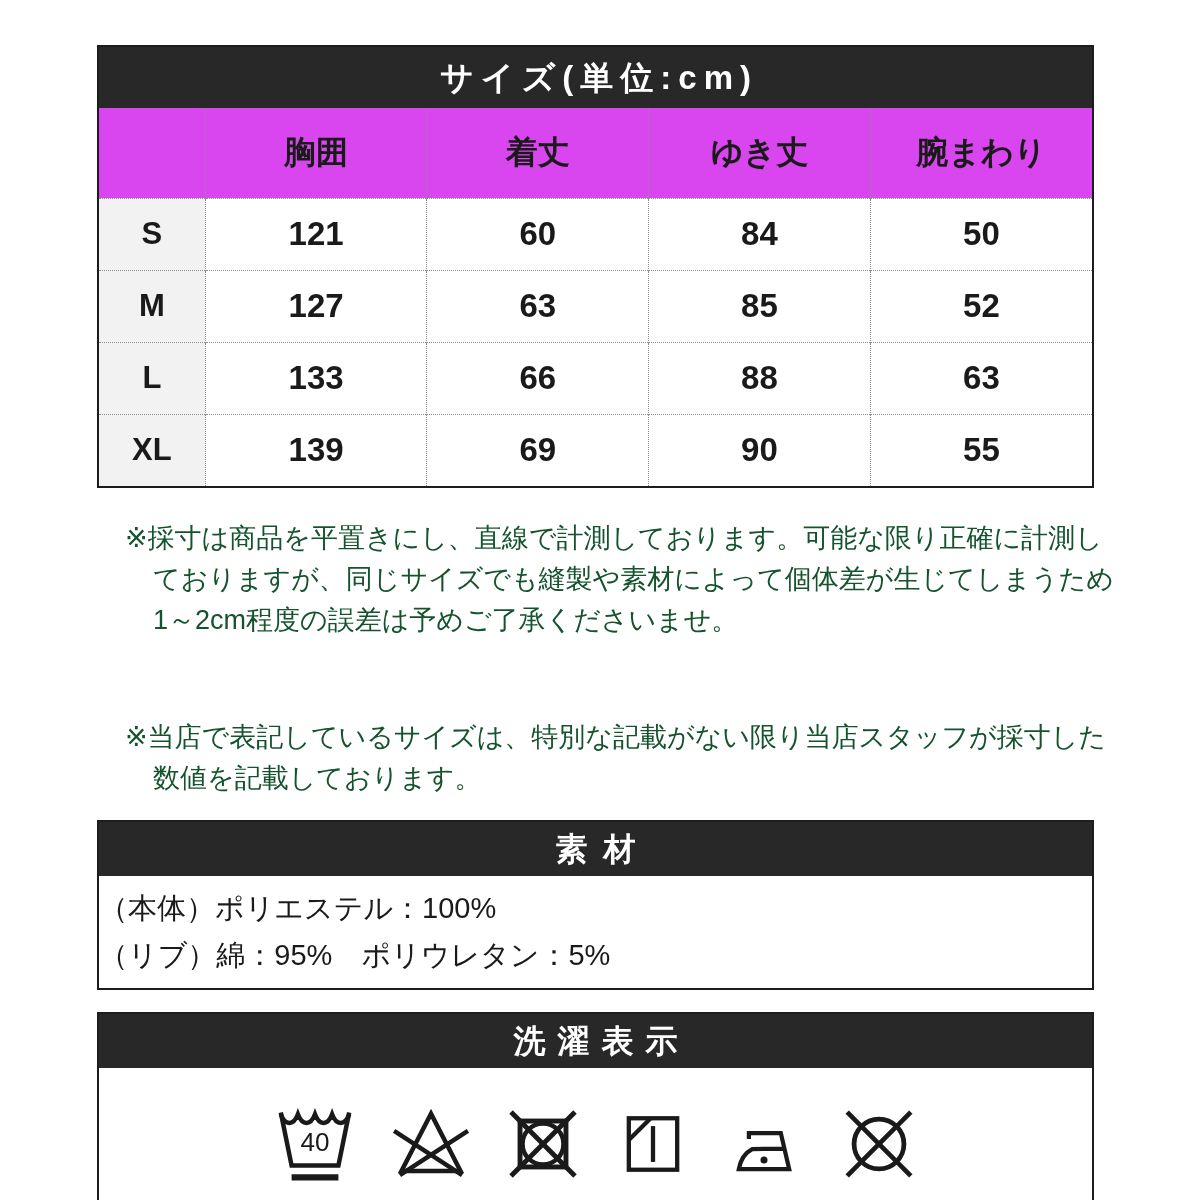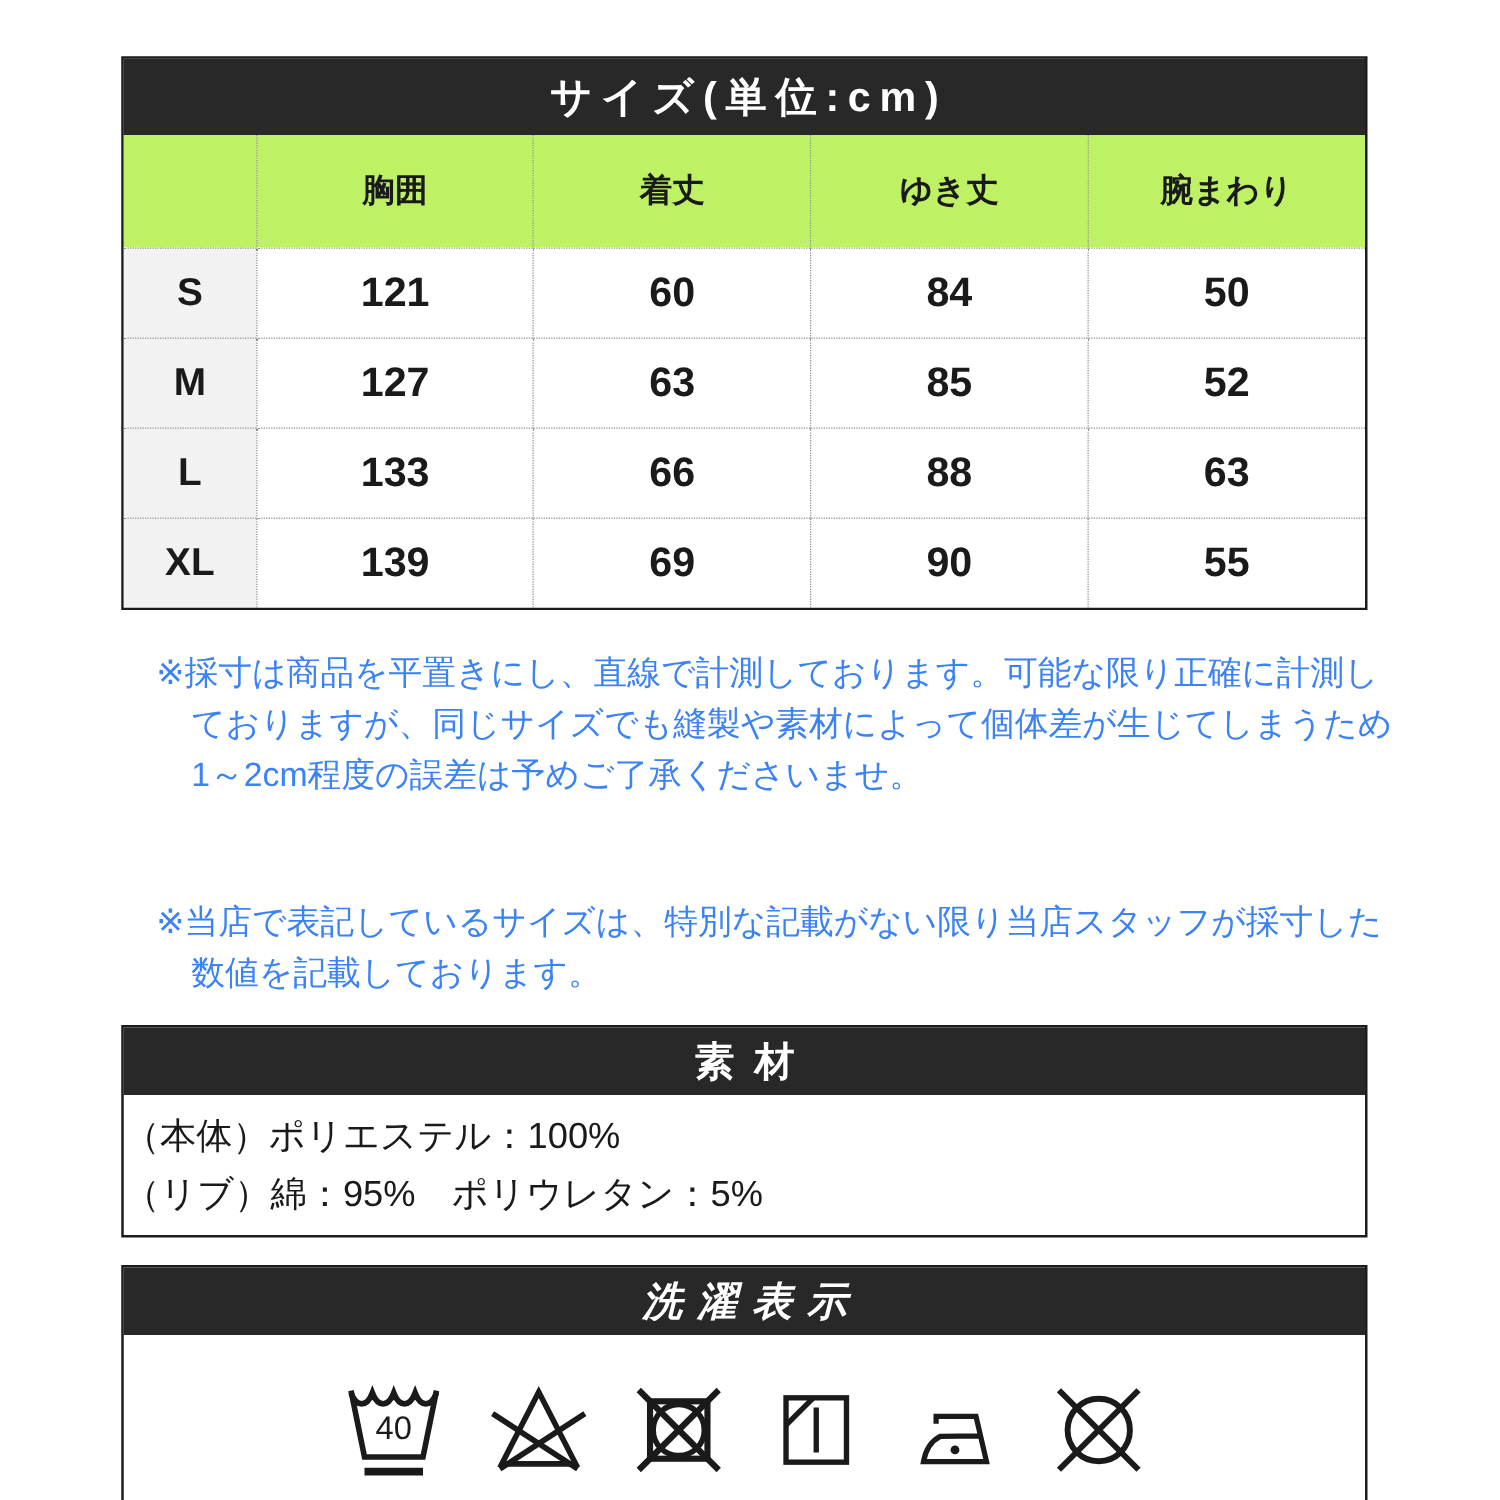--- a/index.html
+++ b/index.html
@@ -7,34 +7,34 @@
     width:1200px;height:1200px;background:#ffffff;
     font-family:"Liberation Sans","DejaVu Sans",sans-serif;
     color:#1a1a1a;overflow:hidden;
   }
   .page{box-sizing:border-box;width:1200px;height:1200px;padding:45px 54px 30px 97px;}
   .panel{box-sizing:border-box;width:997px;border:2px solid #1c1c1c;background:#ffffff;}
   .bar{background:#282828;color:#ffffff;font-weight:bold;text-align:center;}
   .title-bar{height:61px;line-height:61px;font-size:33px;letter-spacing:7px;text-indent:7px;}
   .sub-bar{height:54px;line-height:54px;font-size:32px;}
   .material-bar{letter-spacing:16px;text-indent:16px;}
-  .laundry-bar{letter-spacing:12px;text-indent:12px;font-style:italic;}
+  .laundry-bar{letter-spacing:12px;text-indent:12px;}
 
   table.size-table{width:100%;border-collapse:collapse;table-layout:fixed;}
   col.c0{width:10.7%;}
   th,td{padding:0;text-align:center;vertical-align:middle;}
   tr > *:not(:first-child){border-left:1px dotted #8e8e8e;}
   tbody tr > *{border-top:1px dotted #8e8e8e;}
   thead tr{height:90px;}
-  thead th{background:#bef264;font-size:26px;font-weight:bold;}
+  thead th{background:#d946ef;font-size:32px;font-weight:bold;}
   tbody tr{height:72px;}
   tbody th{background:#f2f2f2;font-size:31px;font-weight:bold;}
   tbody td{font-size:33px;font-weight:700;background:#ffffff;}
 
-  .note{margin:30px 0 0 28px;width:945px;font-size:27px;line-height:41px;color:#3b82f6;}
+  .note{margin:30px 0 0 28px;width:945px;font-size:27px;line-height:41px;color:#14532d;}
   .note-line{white-space:nowrap;}
   .note-line.cont{padding-left:28px;}
   .note2{margin-top:76px;}
 
   .material-panel{margin-top:21px;}
   .material-body{height:112px;display:flex;flex-direction:column;justify-content:center;gap:7px;font-size:29px;}
 
   .laundry-panel{margin-top:22px;}
   .laundry-body{height:152px;display:flex;align-items:center;justify-content:center;gap:30px;}
   svg.care{display:block;}

